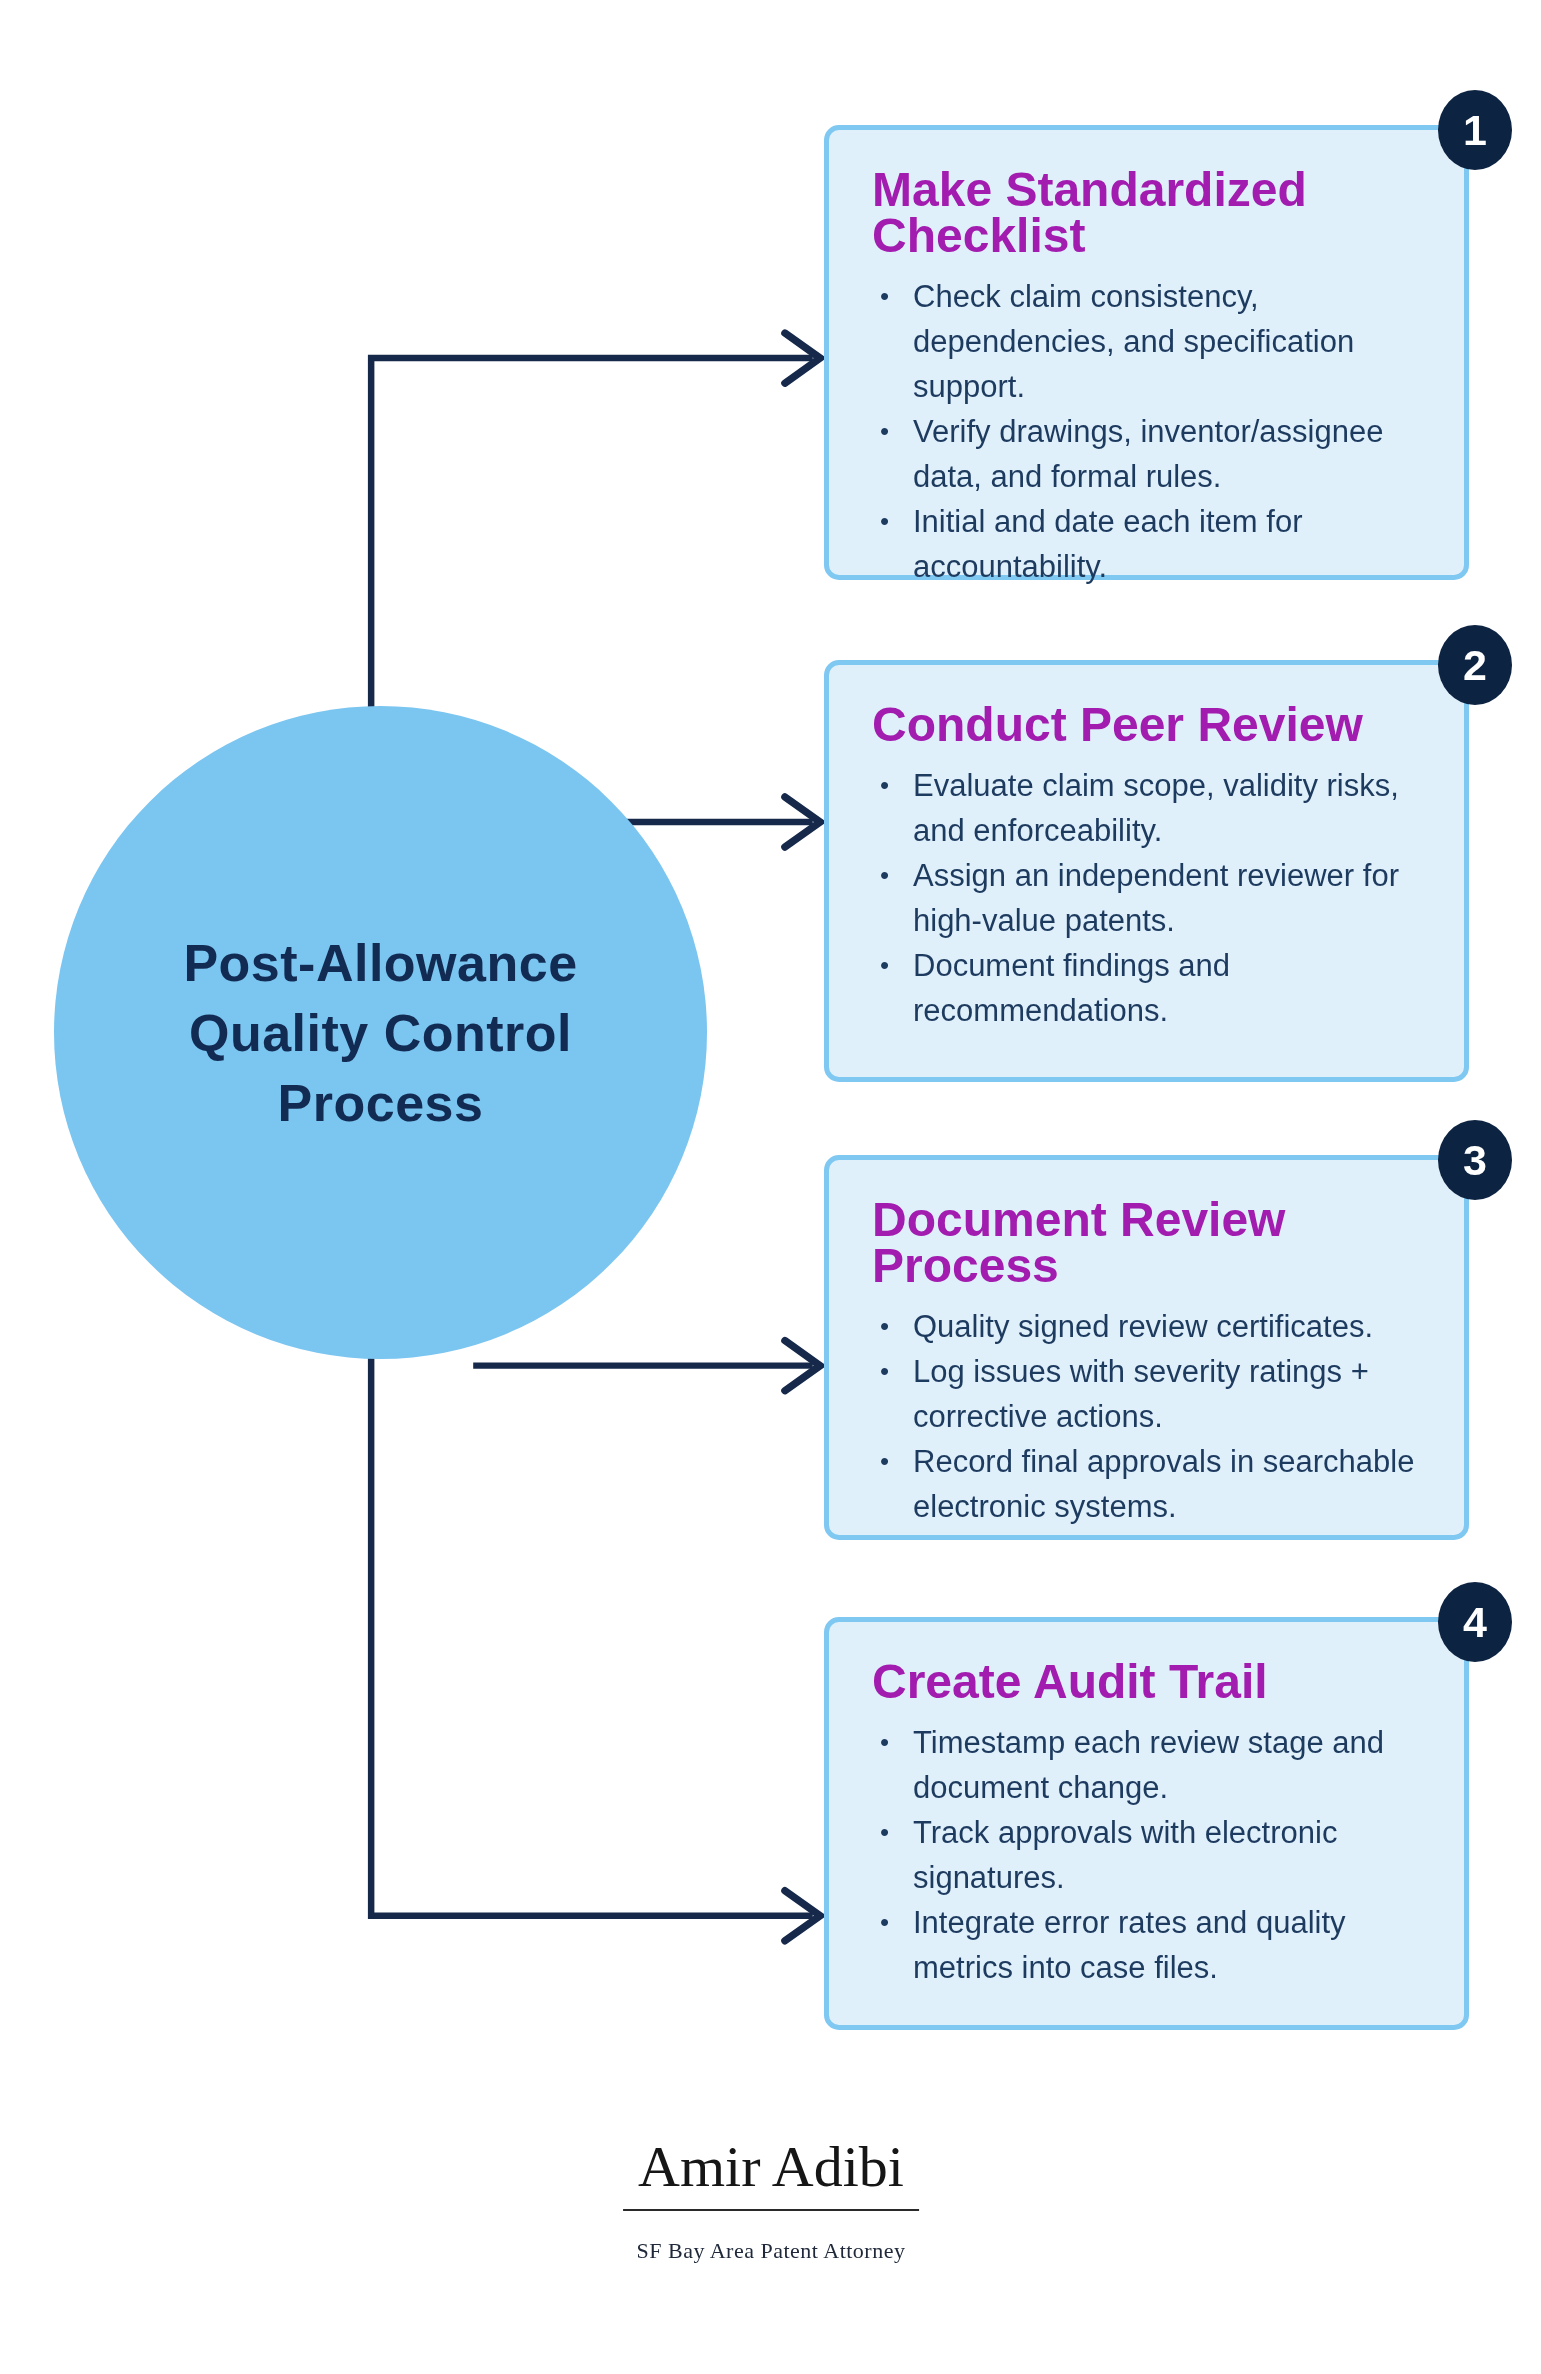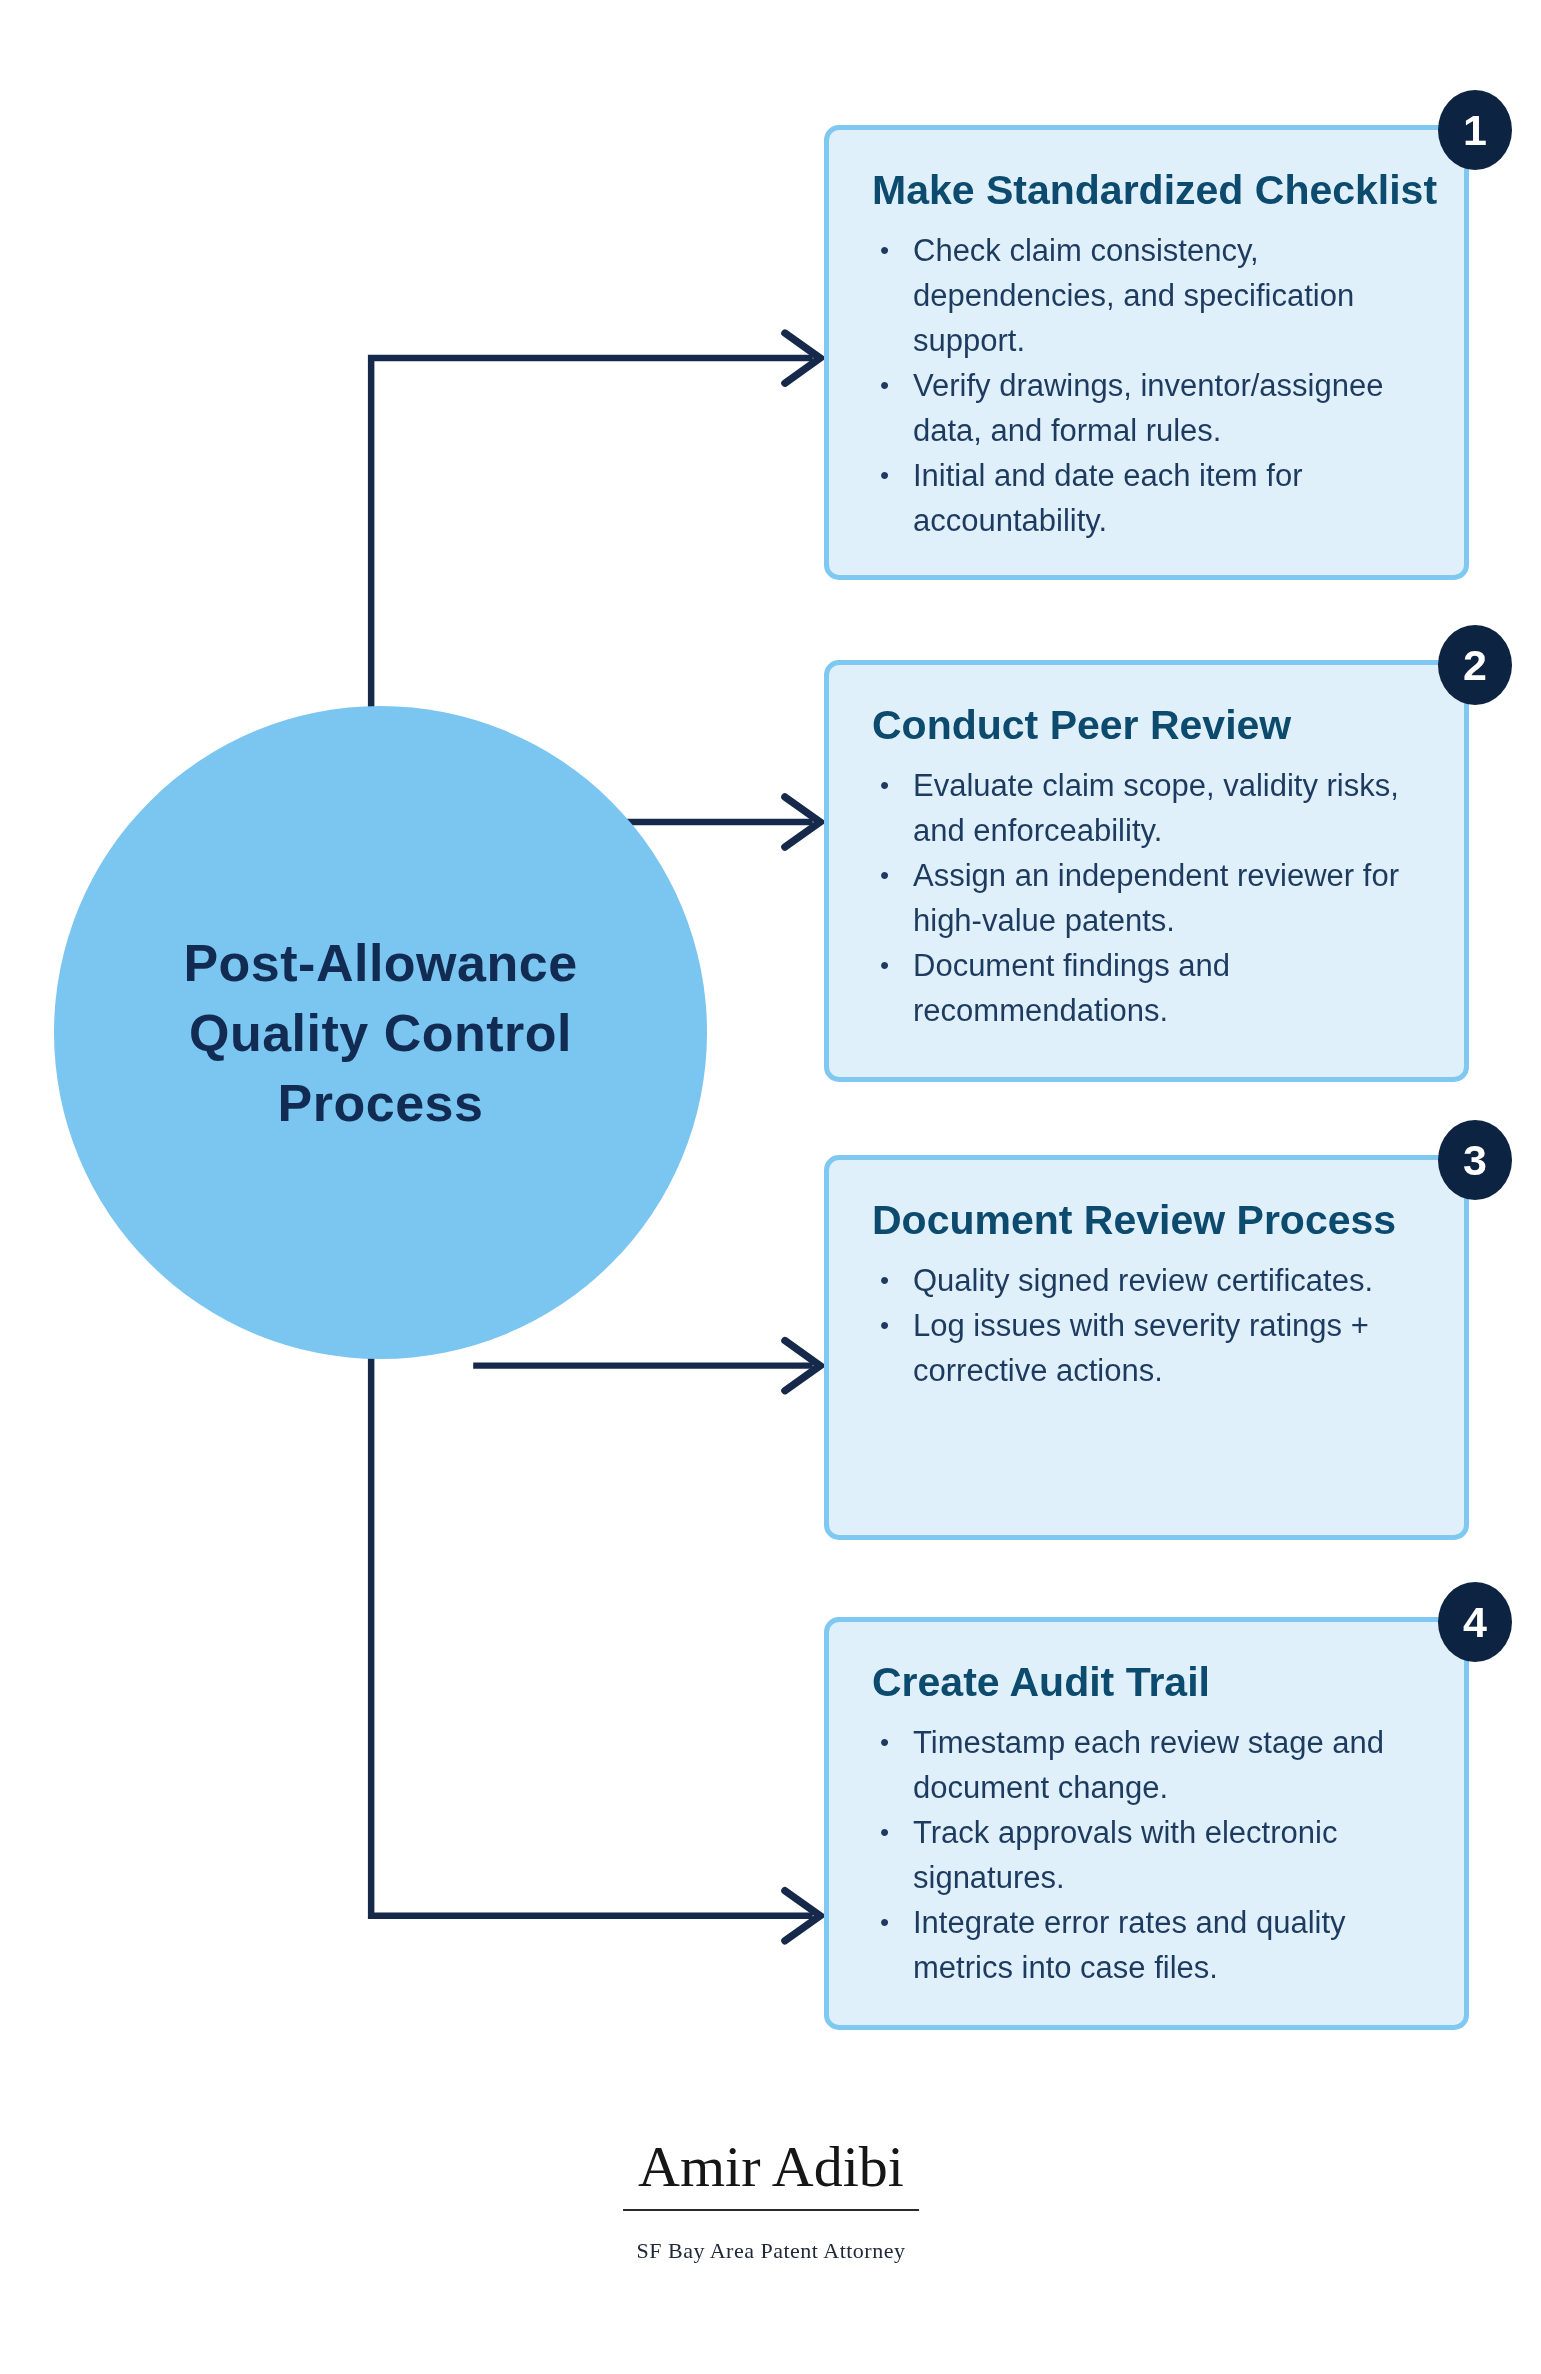--- a/index.html
+++ b/index.html
@@ -52,23 +52,23 @@
     left:609px; top:-40px;
     width:74px; height:80px;
     border-radius:50%;
     background:#0d2342;
     color:#ffffff;
     font-size:43px; font-weight:bold;
     display:flex; align-items:center; justify-content:center;
   }
   .card-title {
     margin:0 0 15px 0;
-    font-size:41px; font-weight:bold;
+    font-size:48px; font-weight:bold;
     line-height:46px;
-    color:#0c4a6e;
+    color:#a21caf;
   }
   .card-bullets {
     list-style:none;
     margin:4px; padding:0 0 0 37px;
   }
   .card-bullets li {
     position:relative;
     font-size:31px;
     line-height:45px;
     color:#1d3a5f;
@@ -145,20 +145,21 @@
       <li>Document findings and recommendations.</li>
     </ul>
   </div>
 
   <div class="card card3">
     <div class="badge">3</div>
     <h2 class="card-title">Document Review Process</h2>
     <ul class="card-bullets">
       <li>Quality signed review certificates.</li>
       <li>Log issues with severity ratings + corrective actions.</li>
+      <li>Record final approvals in searchable electronic systems.</li>
     </ul>
   </div>
 
   <div class="card card4">
     <div class="badge">4</div>
     <h2 class="card-title">Create Audit Trail</h2>
     <ul class="card-bullets">
       <li>Timestamp each review stage and document change.</li>
       <li>Track approvals with electronic signatures.</li>
       <li>Integrate error rates and quality metrics into case files.</li>

